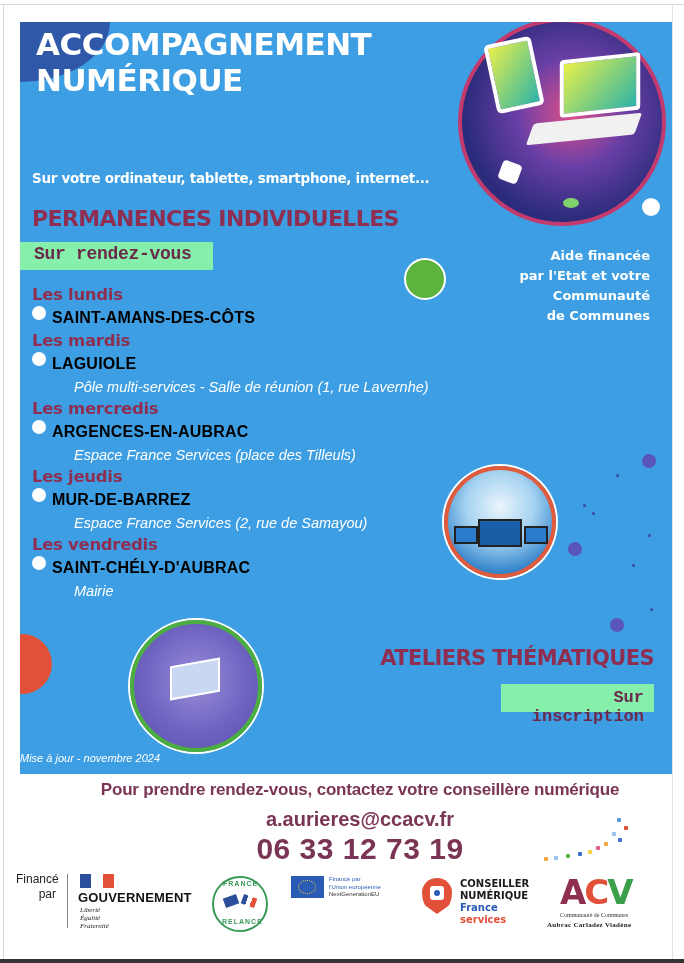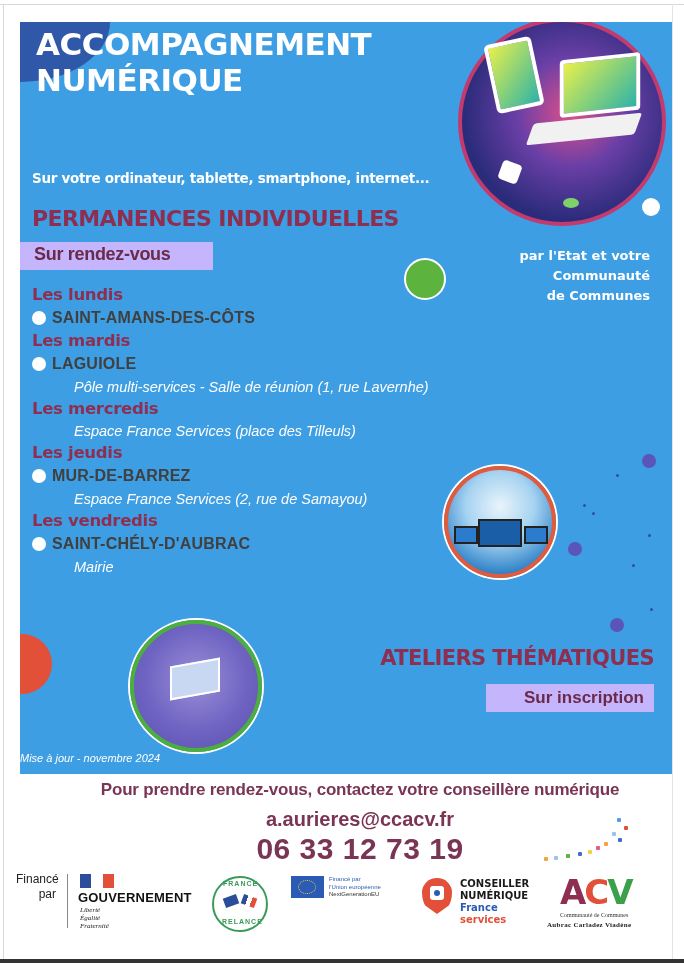--- a/index.html
+++ b/index.html
@@ -22,48 +22,48 @@
     .hero-tablet { position: absolute; left: 470px; top: 18px; width: 48px; height: 70px; background: linear-gradient(135deg, #e8f04a, #2db3a8); border: 4px solid #fff; border-radius: 5px; transform: rotate(-12deg); }
     .hero-laptop-screen { position: absolute; left: 540px; top: 34px; width: 80px; height: 58px; background: linear-gradient(135deg, #e8f04a, #2db3a8); border: 4px solid #fff; border-radius: 4px; transform: skewX(-6deg) rotate(-6deg); }
     .hero-laptop-base { position: absolute; left: 512px; top: 96px; width: 104px; height: 22px; background: #f1f1f1; border-radius: 3px; transform: skewX(-25deg) rotate(-6deg); }
     .hero-badge1 { position: absolute; left: 480px; top: 140px; width: 20px; height: 20px; background: #fff; border-radius: 4px; transform: rotate(20deg); }
     .hero-badge2 { position: absolute; left: 622px; top: 176px; width: 18px; height: 18px; background: #fff; border-radius: 50%; }
     .hero-badge3 { position: absolute; left: 543px; top: 176px; width: 16px; height: 10px; background: #7fd16b; border-radius: 50%; }
 
     .section-title { position: absolute; color: #8e2f52; font-weight: 900; font-family: "DejaVu Sans", sans-serif; letter-spacing: -0.6px; }
     .perm-title { left: 12px; top: 184px; font-size: 22px; }
 
-    .tag-box { position: absolute; background: #c4b5fd; color: #6b2a48; font-weight: 700; font-family: Liberation Sans, sans-serif; }
+    .tag-box { position: absolute; background: #86efac; color: #6b2a48; font-weight: 700; font-family: Liberation Mono, monospace; }
     .tag-rdv { left: 0; top: 220px; width: 193px; height: 28px; font-size: 18px; padding: 2px 0 0 14px; letter-spacing: -0.3px; }
 
     .green-dot { position: absolute; left: 384px; top: 236px; width: 42px; height: 42px; border-radius: 50%; background: #5cb33d; border: 2px solid #fff; }
 
     .aide { position: absolute; right: 22px; top: 224px; width: 180px; text-align: right; color: #ffffff; font-weight: 700; font-size: 13px; line-height: 20px; font-family: "DejaVu Sans", sans-serif; }
 
     .schedule { position: absolute; left: 12px; top: 262px; width: 480px; }
     .day { color: #8e2f52; font-weight: 900; font-size: 16.5px; height: 22px; line-height: 22px; font-family: "DejaVu Sans", sans-serif; letter-spacing: -0.3px; }
-    .place { color: #404040; font-weight: 700; font-size: 16px; height: 24px; line-height: 24px; display: flex; align-items: center; letter-spacing: 0.2px; }
+    .place { color: #000000; font-weight: 700; font-size: 16px; height: 24px; line-height: 24px; display: flex; letter-spacing: 0.2px; }
     .bullet { width: 14px; height: 14px; border-radius: 50%; background: #ffffff; margin-right: 6px; flex: 0 0 auto; }
     .addr { color: #ffffff; font-style: italic; font-size: 14.5px; height: 22px; line-height: 22px; padding-left: 42px; }
 
     .deco-circle-globe { position: absolute; left: 424px; top: 444px; width: 112px; height: 112px; border-radius: 50%; border: 4px solid #e05a3c; background: radial-gradient(circle at 50% 35%, #eaf4fb 0%, #a6d3f1 40%, #2b7fc7 80%); box-shadow: 0 0 0 2px #fff; }
     .globe-screen { position: absolute; left: 458px; top: 497px; width: 44px; height: 28px; background: #1b5ea8; border: 2px solid #222; }
     .globe-screen-l { position: absolute; left: 434px; top: 504px; width: 24px; height: 18px; background: #2c7ccd; border: 2px solid #222; }
     .globe-screen-r { position: absolute; left: 504px; top: 504px; width: 24px; height: 18px; background: #2c7ccd; border: 2px solid #222; }
 
     .deco-circle-people { position: absolute; left: 110px; top: 598px; width: 132px; height: 132px; border-radius: 50%; border: 4px solid #4cae3f; background: radial-gradient(circle at 50% 45%, #9b8ed8 0%, #6f64c2 55%, #5b4fb0 100%); box-shadow: 0 0 0 2px #fff; }
     .people-screen { position: absolute; left: 150px; top: 640px; width: 50px; height: 34px; background: #c9d8f2; border: 2px solid #fff; transform: skewY(-10deg); }
 
     .red-half { position: absolute; left: -10px; top: 612px; width: 42px; height: 60px; background: #e2503a; border-radius: 0 30px 30px 0; }
 
     .moon { position: absolute; width: 14px; height: 14px; border-radius: 50%; background: #5a55b8; }
     .dot { position: absolute; width: 3px; height: 3px; border-radius: 50%; background: #3a4b9e; }
 
     .ateliers-title { right: 18px; top: 624px; font-size: 21px; }
-    .tag-insc { right: 18px; top: 662px; width: 168px; height: 28px; font-size: 17px; text-align: right; padding: 4px 10px 0 0; }
+    .tag-insc { right: 18px; top: 662px; width: 153px; height: 28px; font-size: 17px; text-align: right; padding: 4px 10px 0 0; }
     .ateliers-info { position: absolute; right: 18px; top: 694px; text-align: right; color: #ffffff; font-weight: 700; font-size: 12px; line-height: 18px; font-family: "DejaVu Sans", sans-serif; letter-spacing: -0.3px; }
 
     .update-note { position: absolute; left: 0; top: 730px; font-size: 11px; font-style: italic; color: #ffffff; padding-left: 0; }
 
     .contact-line { position: absolute; left: 0; width: 684px; text-align: center; color: #7a3454; padding-left: 36px; }
     .contact-intro { top: 780px; font-size: 17px; font-weight: 700; letter-spacing: -0.2px; }
     .contact-email { top: 808px; font-size: 20px; font-weight: 700; }
     .contact-phone { top: 832px; font-size: 30px; font-weight: 700; letter-spacing: 0.5px; }
 
     .confetti { position: absolute; width: 4px; height: 4px; border-radius: 1px; }
@@ -122,20 +122,21 @@
   <div class="hero-badge1"></div>
   <div class="hero-badge2"></div>
   <div class="hero-badge3"></div>
 
   <div class="section-title perm-title">PERMANENCES INDIVIDUELLES</div>
   <div class="tag-box tag-rdv">Sur rendez-vous</div>
 
   <div class="green-dot"></div>
 
   <div class="aide">
+    <div>Aide financée</div>
     <div>par l'Etat et votre</div>
     <div>Communauté</div>
     <div>de Communes</div>
   </div>
 
   <div class="schedule">
     <div>
       <div class="day">Les lundis</div>
       <div class="place">
           <span class="bullet"></span>
@@ -145,20 +146,24 @@
     <div>
       <div class="day">Les mardis</div>
       <div class="place">
           <span class="bullet"></span>
           <span>LAGUIOLE</span>
         </div>
       <div class="addr">Pôle multi-services - Salle de réunion (1, rue Lavernhe)</div>
     </div>
     <div>
       <div class="day">Les mercredis</div>
+      <div class="place">
+          <span class="bullet"></span>
+          <span>ARGENCES-EN-AUBRAC</span>
+        </div>
       <div class="addr">Espace France Services (place des Tilleuls)</div>
     </div>
     <div>
       <div class="day">Les jeudis</div>
       <div class="place">
           <span class="bullet"></span>
           <span>MUR-DE-BARREZ</span>
         </div>
       <div class="addr">Espace France Services (2, rue de Samayou)</div>
     </div>

